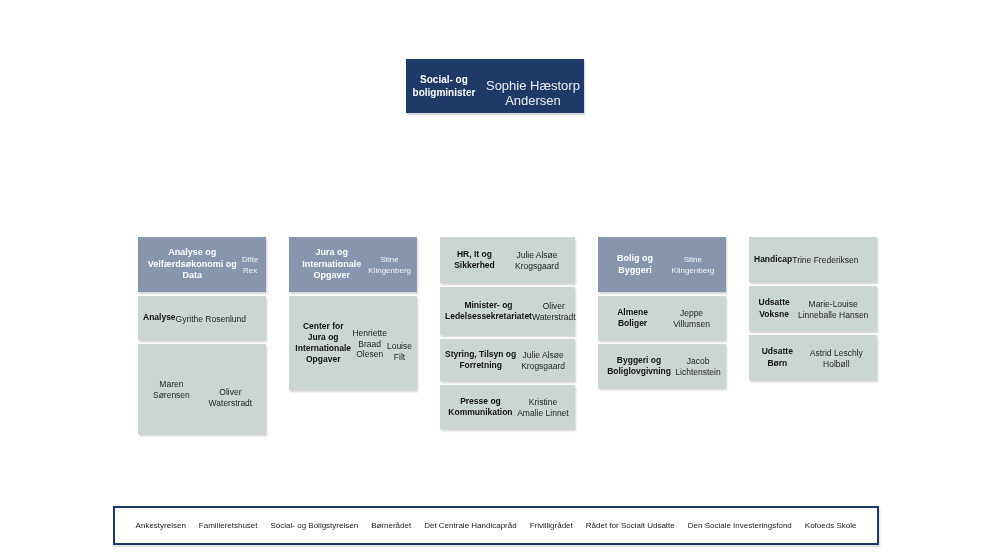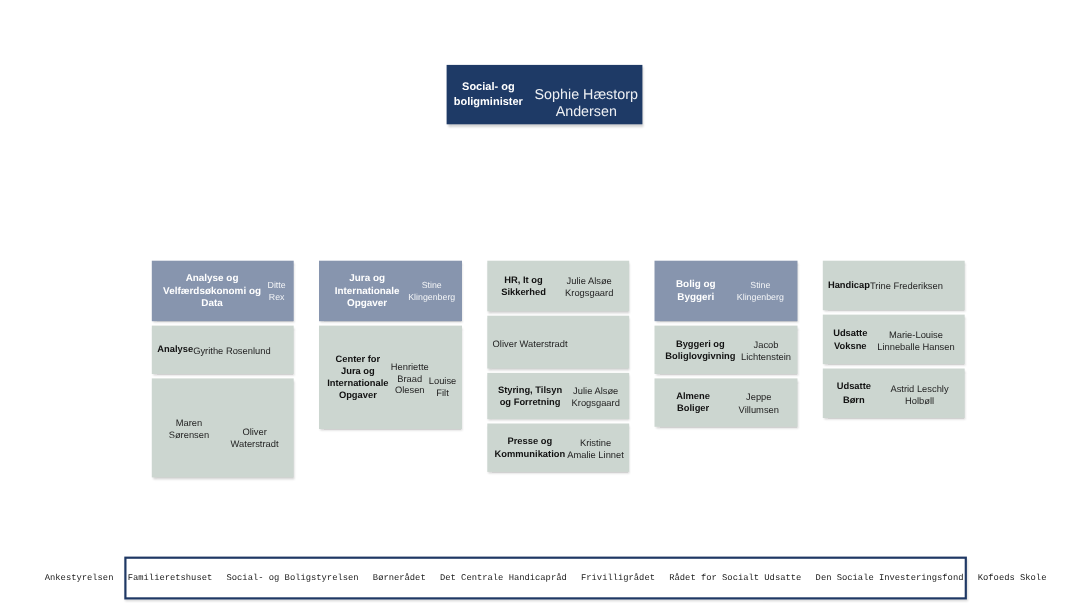--- a/index.html
+++ b/index.html
@@ -63,21 +63,20 @@
   .agencies-bar {
     position: absolute; left: 113px; top: 506px;
     width: 766px; height: 39px;
     background: #ffffff;
     border: 2px solid #1f3864;
     display: flex;
     justify-content: center;
     align-items: center;
     gap: 13px;
     box-shadow: 1px 2px 2px rgba(0,0,0,0.15);
-    font-family: Liberation Mono, monospace;
   }
   .agencies-bar span { font-size: 8px; color: #1a1a1a; white-space: nowrap; }
 </style>
 </head>
 <body>
 
 <div class="canvas">
 
   <div class="box navy minister-box">
     <div class="t">Social- og boligminister</div>
@@ -113,44 +112,45 @@
         <div class="n">Louise Filt</div>
       </div>
     </div>
 
     <div class="column">
       <div class="box light unit" style="min-height:46px">
         <div class="t">HR, It og Sikkerhed</div>
         <div class="n">Julie Alsøe Krogsgaard</div>
       </div>
       <div class="box light unit" style="min-height:48px">
+        <div class="t">Minister- og Ledelsessekretariatet</div>
         <div class="n">Oliver Waterstradt</div>
       </div>
       <div class="box light unit" style="min-height:42px">
         <div class="t">Styring, Tilsyn og Forretning</div>
         <div class="n">Julie Alsøe Krogsgaard</div>
       </div>
       <div class="box light unit" style="min-height:44px">
         <div class="t">Presse og Kommunikation</div>
         <div class="n">Kristine Amalie Linnet</div>
       </div>
     </div>
 
     <div class="column">
       <div class="box steel hdr">
         <div class="t">Bolig og Byggeri</div>
         <div class="n">Stine Klingenberg</div>
       </div>
       <div class="box light unit" style="min-height:44px">
+        <div class="t">Almene Boliger</div>
+        <div class="n">Jeppe Villumsen</div>
+      </div>
+      <div class="box light unit" style="min-height:44px">
         <div class="t">Byggeri og Boliglovgivning</div>
         <div class="n">Jacob Lichtenstein</div>
-      </div>
-      <div class="box light unit" style="min-height:44px">
-        <div class="t">Almene Boliger</div>
-        <div class="n">Jeppe Villumsen</div>
       </div>
     </div>
 
     <div class="column">
       <div class="box light unit" style="min-height:45px">
         <div class="t">Handicap</div>
         <div class="n">Trine Frederiksen</div>
       </div>
       <div class="box light unit" style="min-height:45px">
         <div class="t">Udsatte Voksne</div>

